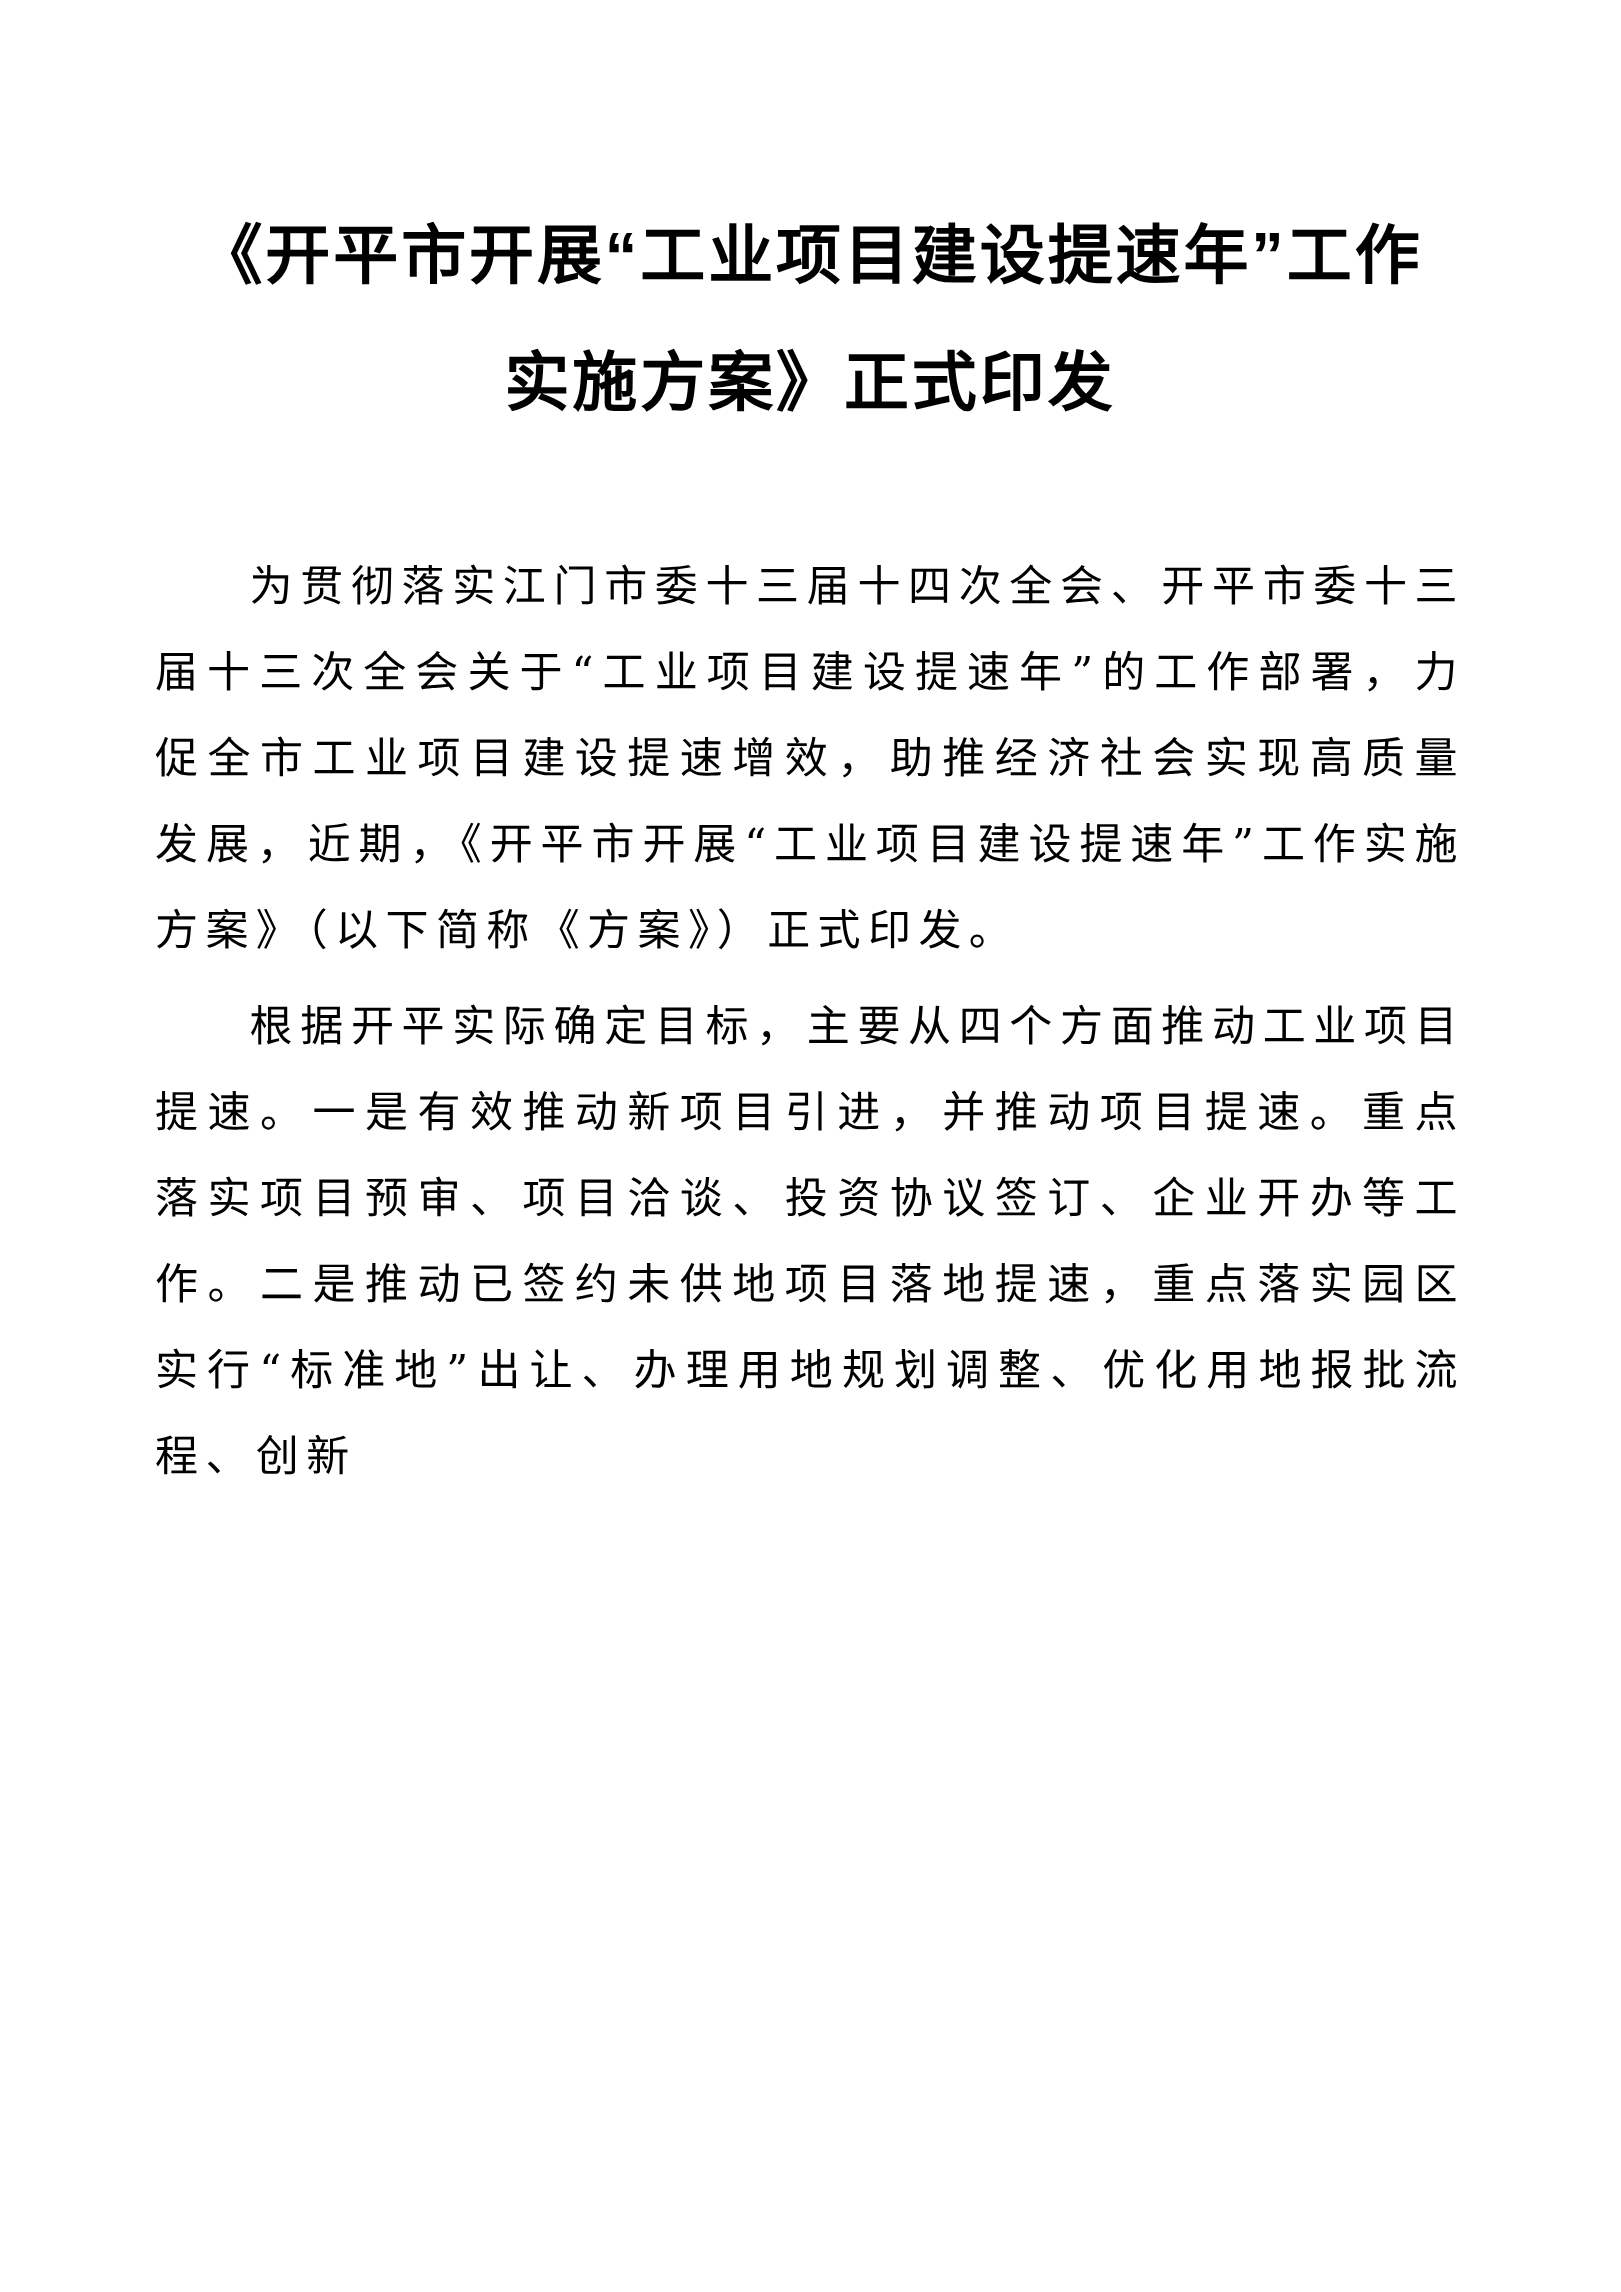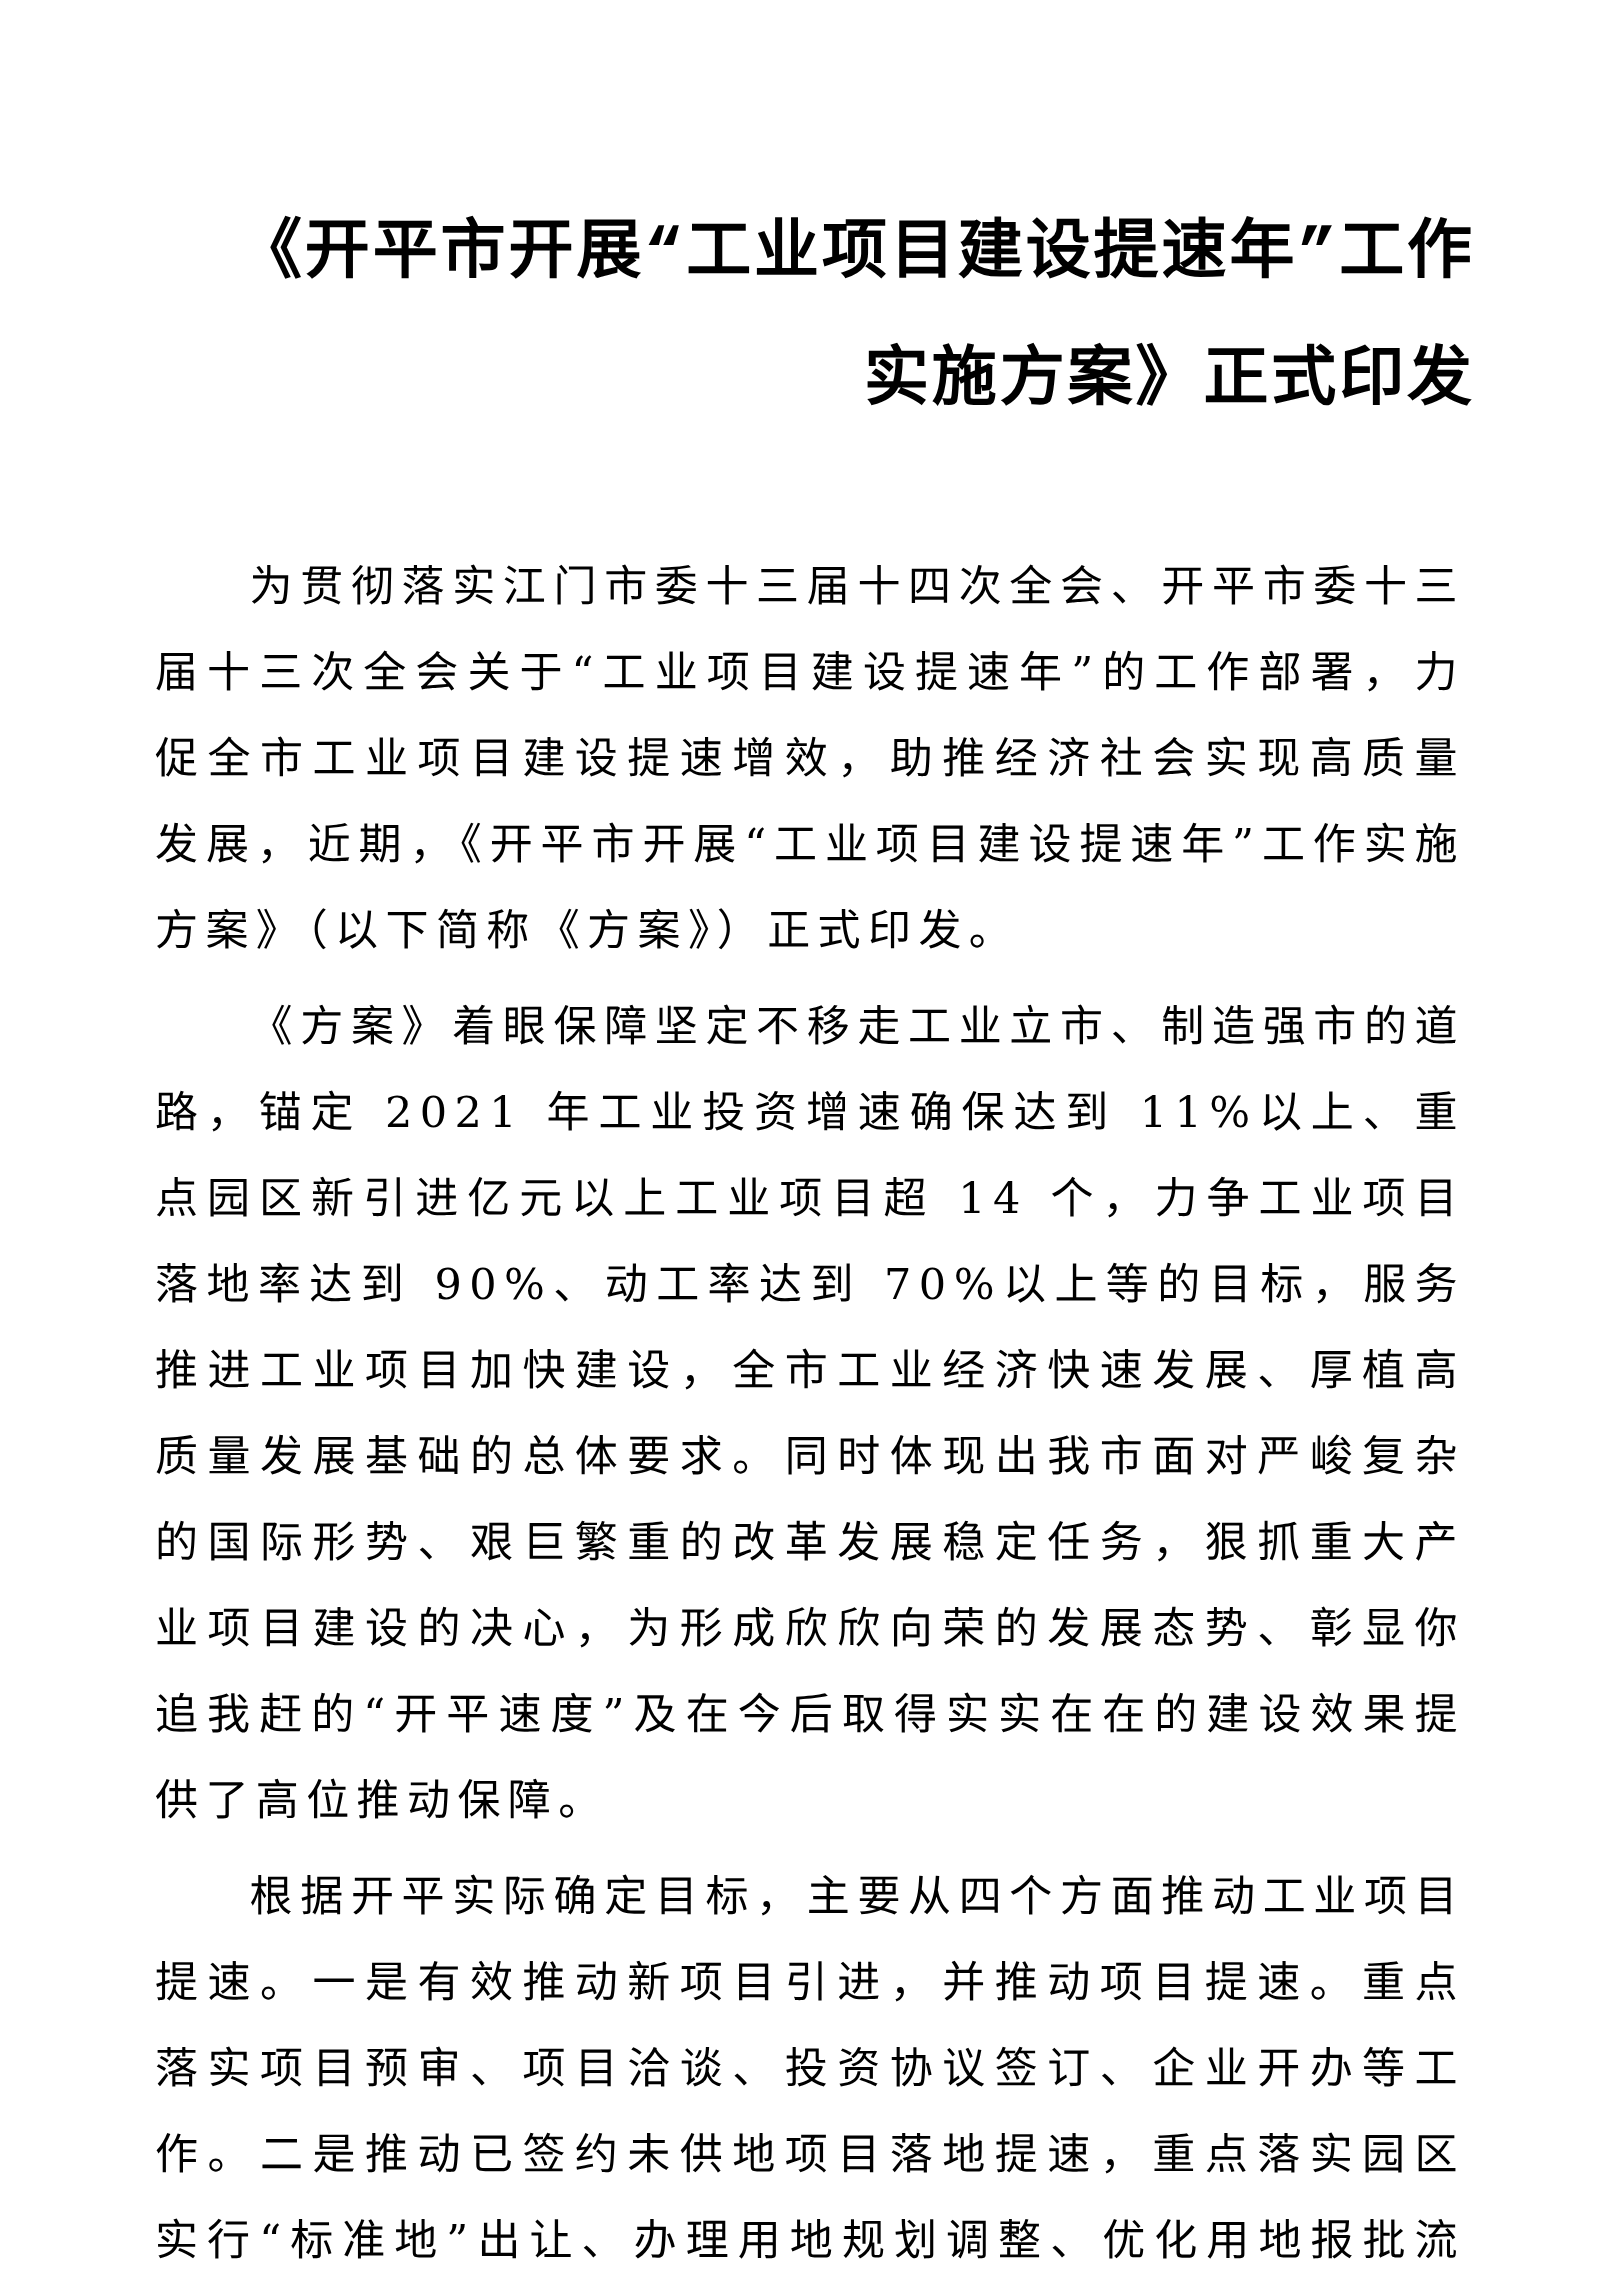--- a/index.html
+++ b/index.html
@@ -15,22 +15,22 @@
     margin: 0 auto;
     background: #ffffff;
     box-sizing: border-box;
     padding: 192px 146px 0 145px;
     overflow: hidden;
     color: #000000;
   }
   .doc-title {
     margin: 0 0 97px 0;
     padding: 0;
-    text-align: right;
-    font-family: Liberation Mono, monospace;
+    text-align: center;
+    font-family: Liberation Sans, sans-serif;
     font-weight: 700;
     font-size: 65px;
     line-height: 127px;
     letter-spacing: 2.9px;
     color: #000000;
   }
   .doc-title .title-line {
     display: block;
     white-space: nowrap;
   }
@@ -55,18 +55,17 @@
 
 <div class="page">
 
   <h1 class="doc-title">
     <span class="title-line">《开平市开展“工业项目建设提速年”工作</span>
     <span class="title-line">实施方案》正式印发</span>
   </h1>
 
   <div class="doc-body">
     <p class="para">为贯彻落实江门市委十三届十四次全会、开平市委十三届十三次全会关于“工业项目建设提速年”的工作部署，力促全市工业项目建设提速增效，助推经济社会实现高质量发展，近期，《开平市开展“工业项目建设提速年”工作实施方案》（以下简称《方案》）正式印发。</p>
-    <p class="para">《方案》着眼保障坚定不移走工业立市、制造强市的道路，锚定 2021 年工业投资增速确保达到 11%以上、重点园区新引进亿元以上工业项目超 14 个，力争工业项目落地率达到 90%、动工率达到 70%以上等的目标，服务推进工业项目加快建设，全市工业经济快速发展、厚植高质量发展基础的总体要求。同时体现出我市面对严峻复杂的国际形势、艰巨繁重的改革发展稳定任务，狠抓重大产业项目建设的决心，为形成欣欣向荣的发展态势、彰显你追我赶的“开平速度”及在今后取得实实在在的建设效果提供了高位推动保障。</p>
     <p class="para">根据开平实际确定目标，主要从四个方面推动工业项目提速。一是有效推动新项目引进，并推动项目提速。重点落实项目预审、项目洽谈、投资协议签订、企业开办等工作。二是推动已签约未供地项目落地提速，重点落实园区实行“标准地”出让、办理用地规划调整、优化用地报批流程、创新</p>
   </div>
 
 </div>
 
 
 </body></html>

